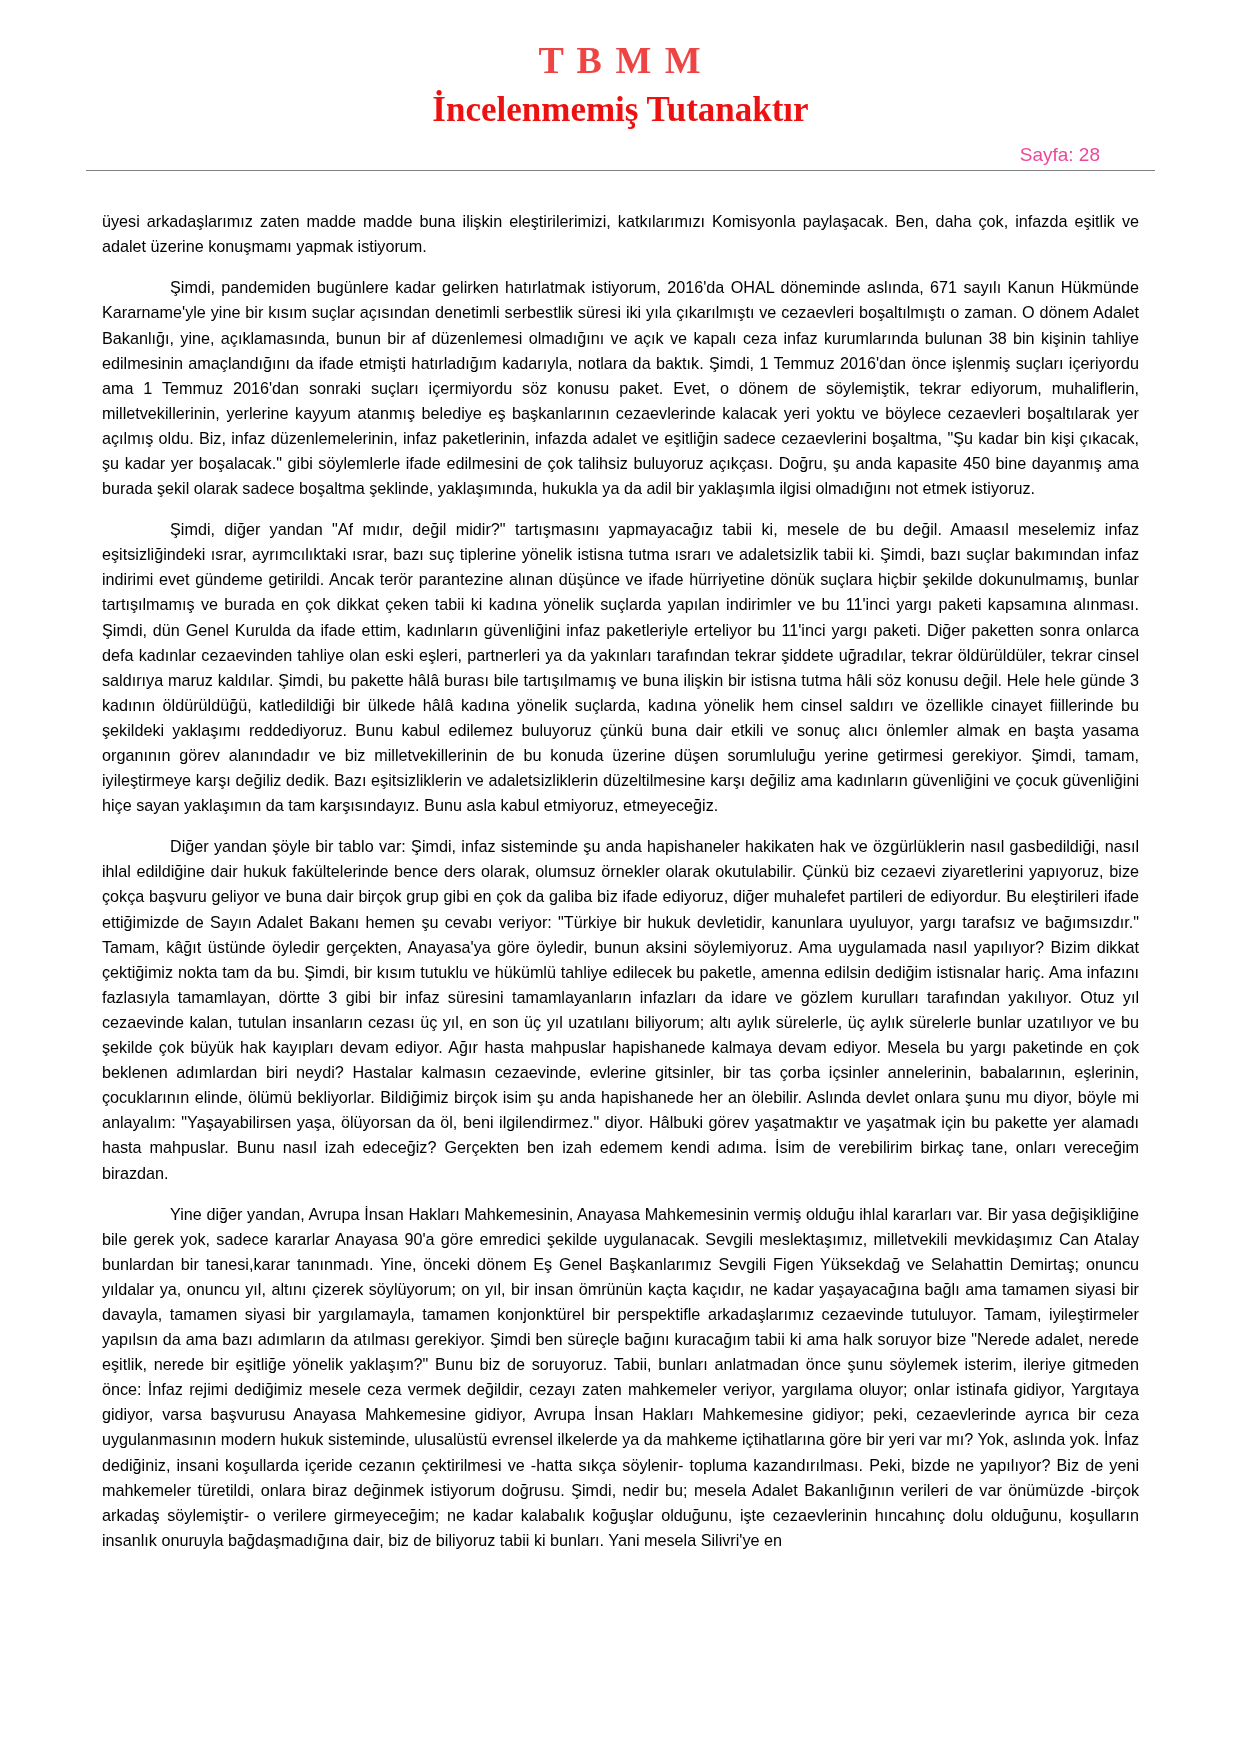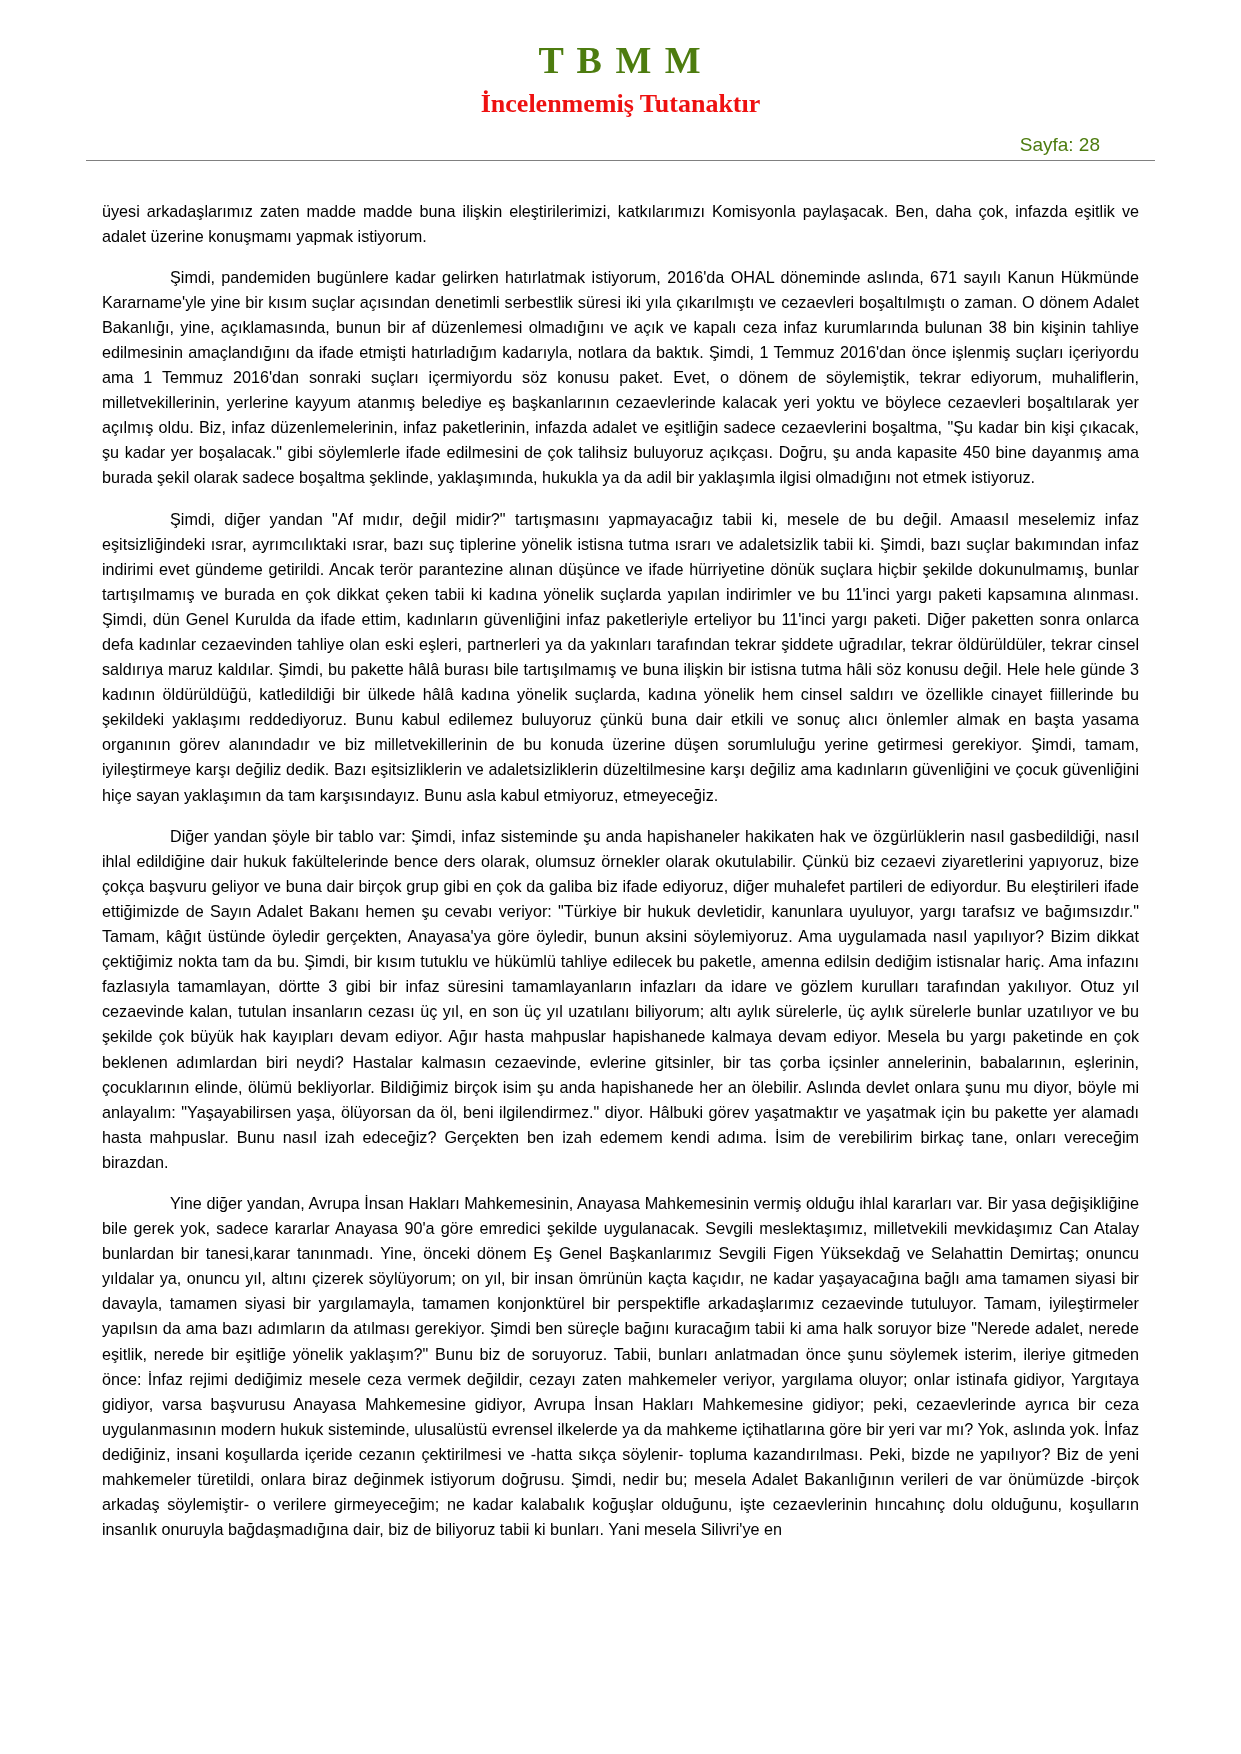--- a/index.html
+++ b/index.html
@@ -20,46 +20,46 @@
   }
 
   
   .header {
     padding-top: 38px;
   }
   .header-line {
     text-align: center;
     font-family: "Liberation Serif", serif;
     font-weight: bold;
-    color: #4d7c0f;
+    color: #ef4444;
     line-height: 1.18;
   }
   .title-main {
     font-size: 38px;
     letter-spacing: 2px;
   }
   .title-sub {
     font-size: 35px;
     margin-top: 4px;
   }
   .title-notice {
-    font-size: 26px;
+    font-size: 35px;
     margin-top: 6px;
   }
 
   .page-meta {
     margin-top: 14px;
     padding: 0 86px 0 0;
     text-align: right;
   }
   .page-number {
     display: inline-block;
     font-family: "Liberation Sans", sans-serif;
     font-size: 19px;
-    color: #4d7c0f;
+    color: #ec4899;
     padding-right: 55px;
   }
   .header-rule {
     margin: 4px 86px 0 86px;
     border: 0;
     border-top: 1.5px solid #808080;
     height: 0;
   }
 
   

